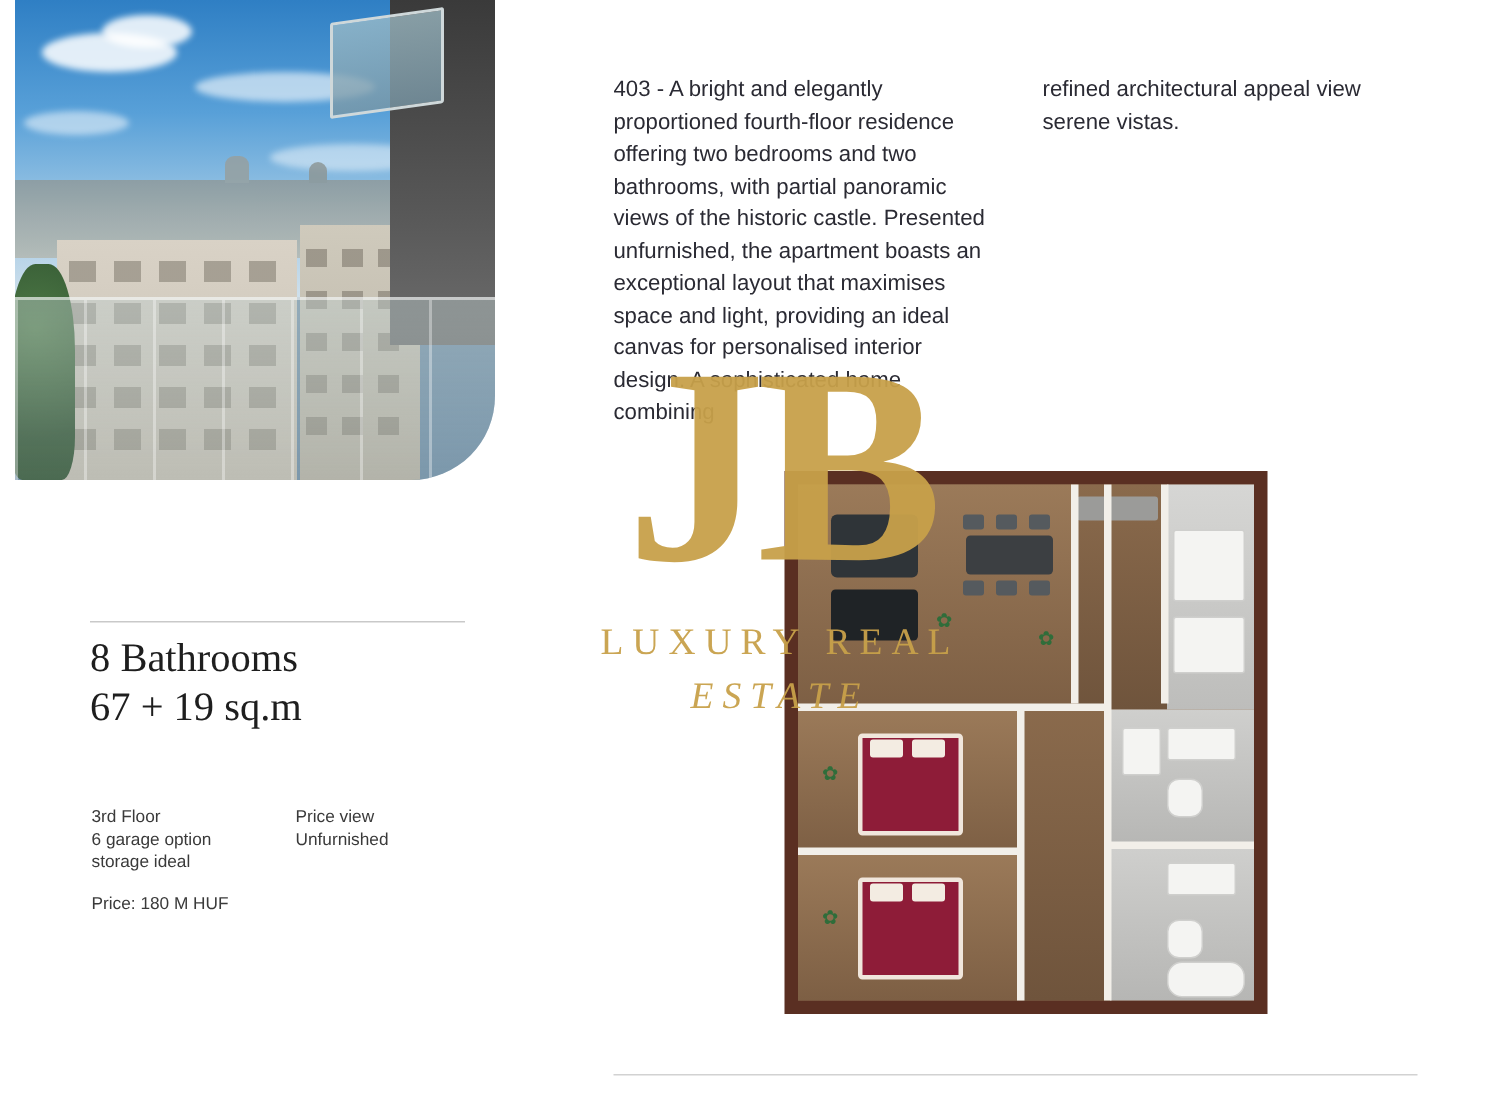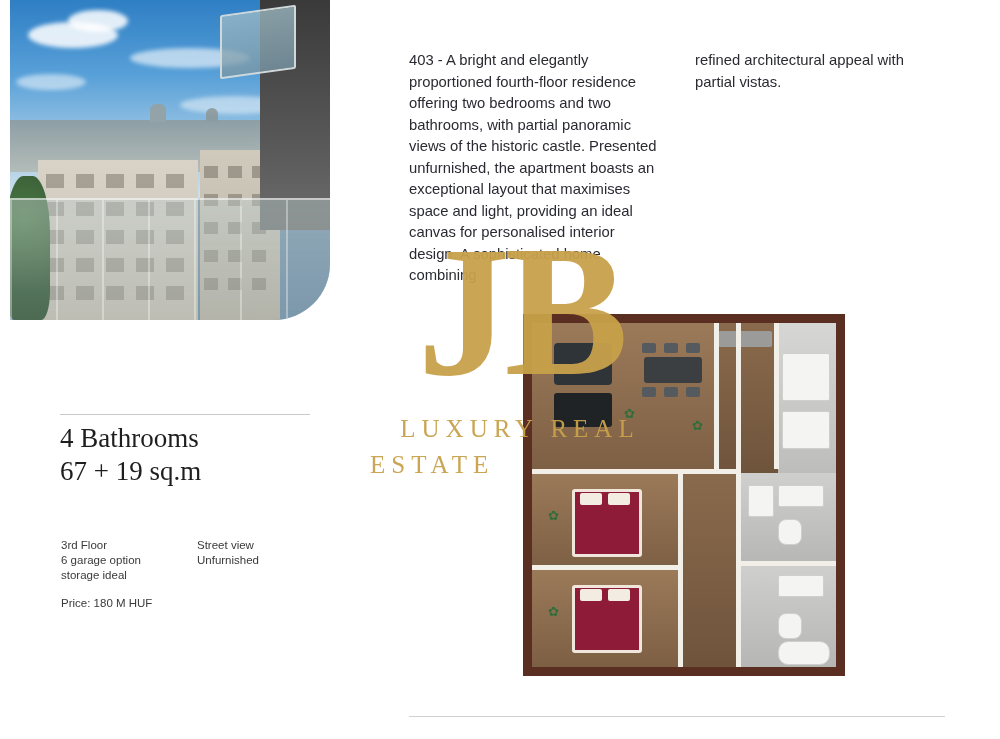--- a/index.html
+++ b/index.html
@@ -124,22 +124,22 @@
     font-family:"Liberation Serif", serif;
     font-size:186px;line-height:200px;font-weight:700;
     color:#c8a14a;letter-spacing:-6px;
     text-align:center;
   }
   .wm-sub1{
     position:absolute;left:0;top:196px;width:300px;text-align:center;
     font-family:"Liberation Serif", serif;font-size:25px;letter-spacing:6px;color:#c8a14a;
   }
   .wm-sub2{
-    position:absolute;left:0;top:232px;width:300px;text-align:left;
-    font-family:"Liberation Serif", serif;font-size:25px;letter-spacing:6px;color:#c8a14a;
+    position:absolute;left:0;top:232px;width:300px;text-align:center;
+    font-family:"Liberation Serif", serif;font-size:25px;letter-spacing:6px;color:#c8a14a;font-style:italic;
   }
 
   
   .plan{
     position:absolute;left:523px;top:314px;width:322px;height:362px;
     background:#5a2f22;
   }
   .plan-inner{position:absolute;inset:9px;background:#8a6a4e;}
   .room{position:absolute;}
   .wood{background:linear-gradient(180deg,#9b7a59,#7d5f44);}
@@ -189,42 +189,42 @@
       <div class="row" style="top:128px"></div>
     </div>
     <div class="treeL"></div>
     <div class="tower"></div>
     <div class="balcony"></div>
     <div class="glassrail"></div>
   </div>
 
   <div class="divider"></div>
   <div class="spec">
-    <div>4 Bathrooms</div>
+    <div>8 Bathrooms</div>
     <div>67 + 19 sq.m</div>
   </div>
 
   <div class="meta">
     <div class="meta-cols">
       <div class="meta-col-a">
         <div>3rd Floor</div>
         <div>6 garage option</div>
         <div>storage ideal</div>
       </div>
       <div class="meta-col-b">
-        <div>Street view</div>
+        <div>Price view</div>
         <div>Unfurnished</div>
       </div>
     </div>
   </div>
 
   <div class="price">Price: 180 M HUF</div>
 
   <div class="desc-col-1">403 - A bright and elegantly proportioned fourth-floor residence offering two bedrooms and two bathrooms, with partial panoramic views of the historic castle. Presented unfurnished, the apartment boasts an exceptional layout that maximises space and light, providing an ideal canvas for personalised interior design. A sophisticated home combining</div>
-  <div class="desc-col-2">refined architectural appeal with partial vistas.</div>
+  <div class="desc-col-2">refined architectural appeal view serene vistas.</div>
 
   <div class="plan">
     <div class="plan-inner">
 
       <div class="room wood" style="left:0;top:0;width:186px;height:150px;"></div>
 
       <div class="room wood-dark" style="left:186px;top:0;width:60px;height:150px;"></div>
 
       <div class="room tile" style="left:246px;top:0;width:58px;height:150px;"></div>
 

